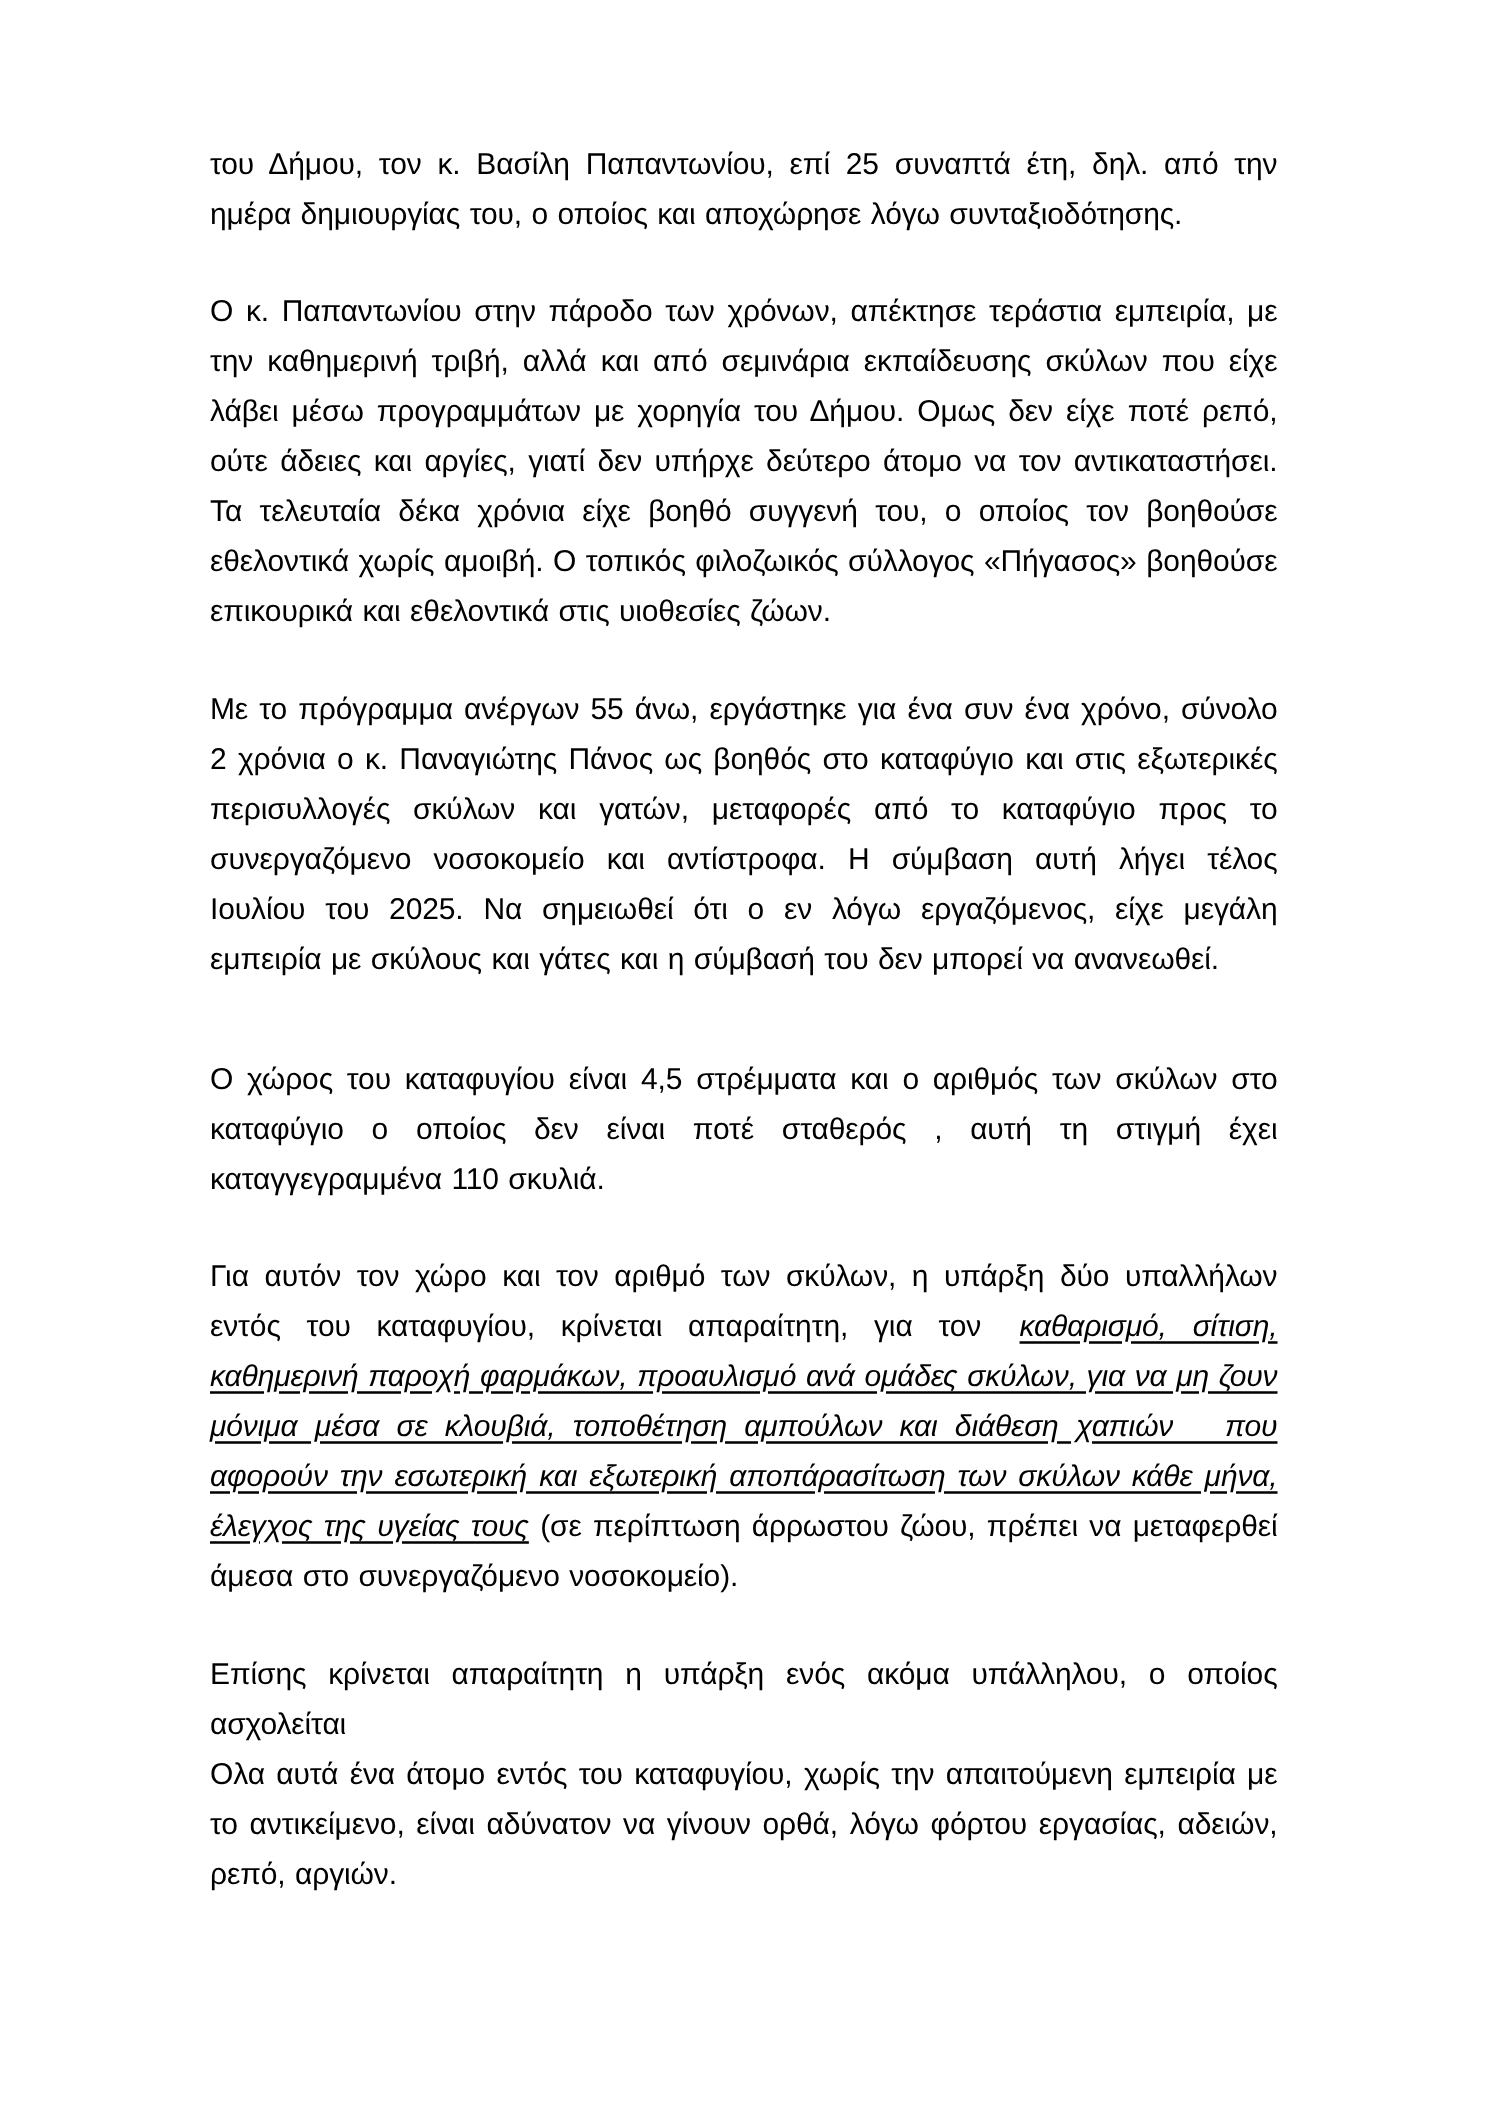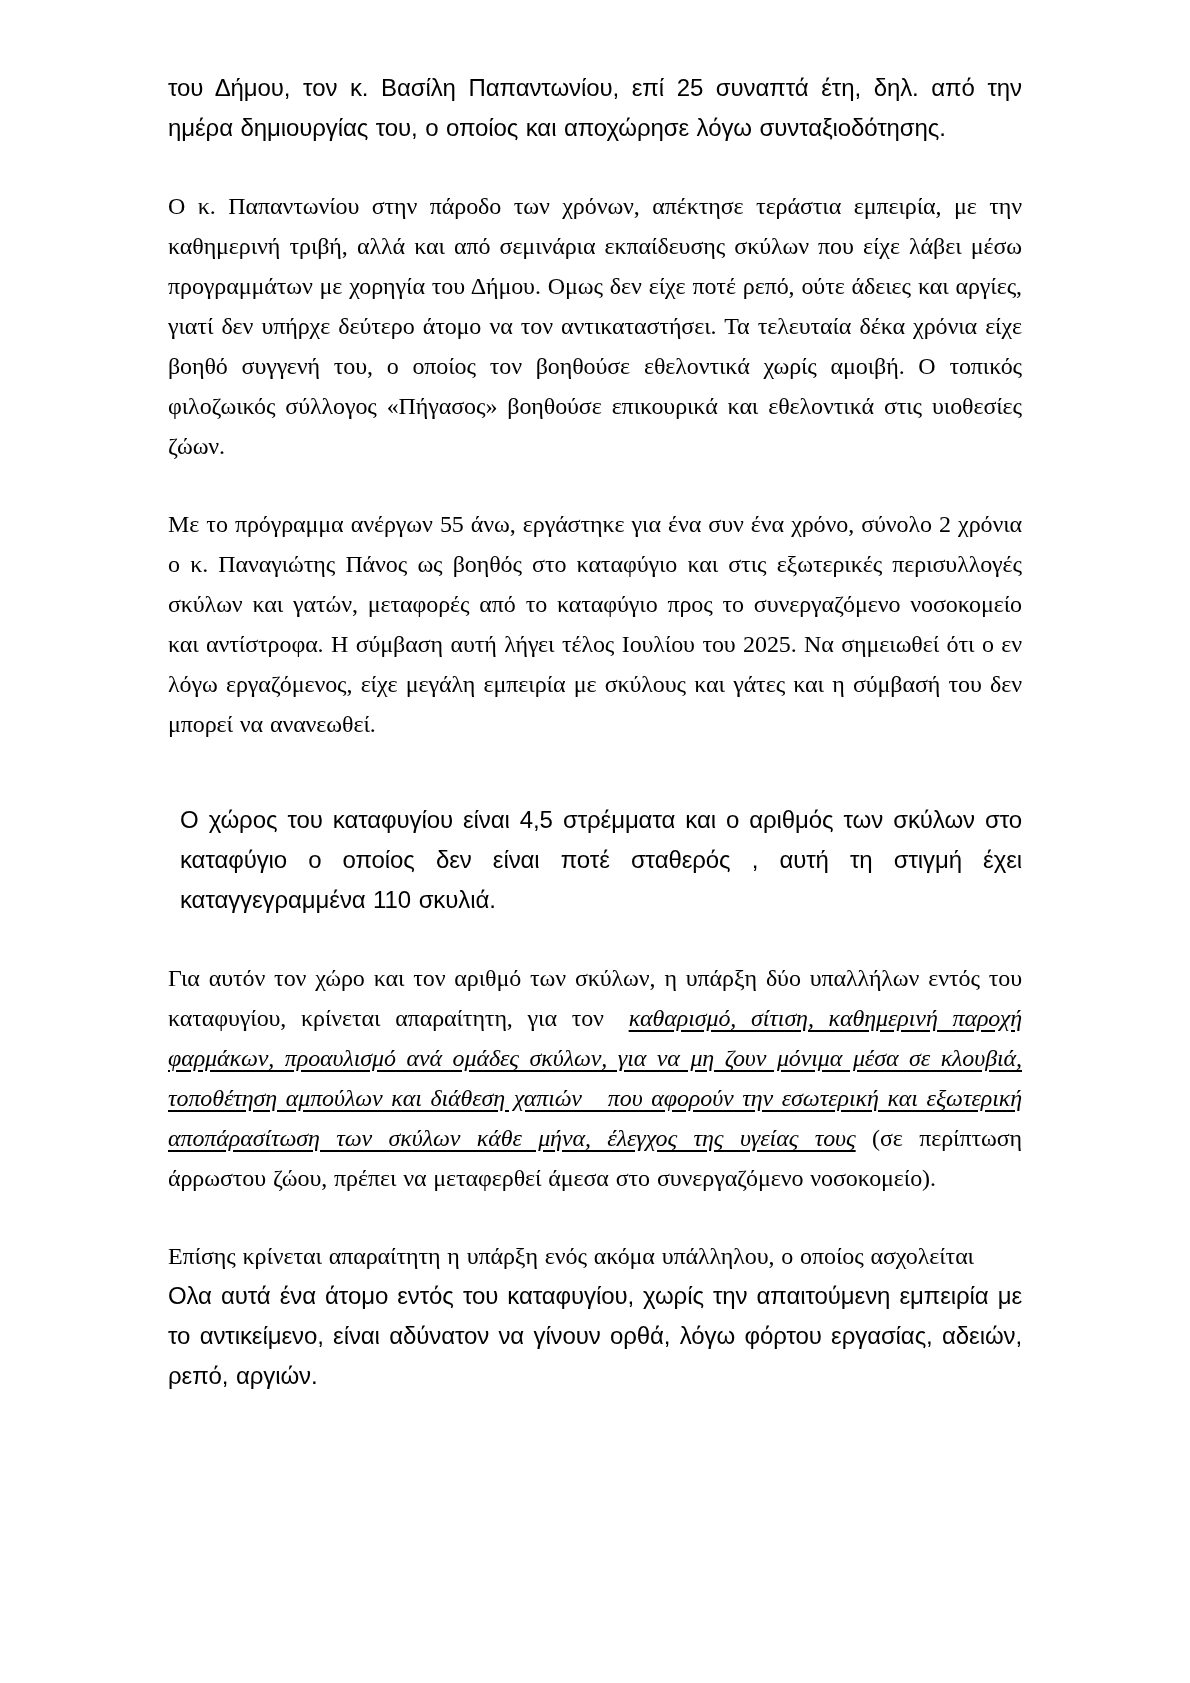--- a/index.html
+++ b/index.html
@@ -8,36 +8,36 @@
     background: #ffffff;
   }
   .page {
     position: relative;
     width: 1190px;
     height: 1683px;
     margin: 0 auto;
     background: #ffffff;
     color: #000000;
     box-sizing: border-box;
-    padding: 68px 168px 0 168px;
+    padding: 112px 168px 0 168px;
     font-family: "Liberation Sans", "DejaVu Sans", sans-serif;
     overflow: hidden;
   }
   .para {
     margin: 0;
     font-size: 24px;
     line-height: 40px;
     text-align: justify;
     text-align-last: left;
     letter-spacing: -0.1px;
     word-spacing: 1px;
   }
   .gap-0 { margin-top: 0; }
-  .gap-1 { margin-top: 38px; font-family: Liberation Serif, serif; }
-  .gap-2 { margin-top: 56px; margin-left: 12px; }
+  .gap-1 { margin-top: 38px; }
+  .gap-2 { margin-top: 56px; }
   .run { }
   .u-i {
     font-style: italic;
     text-decoration: underline;
     text-underline-offset: 4px;
     margin-left: 10px;
   }
 </style>
 </head>
 <body>

